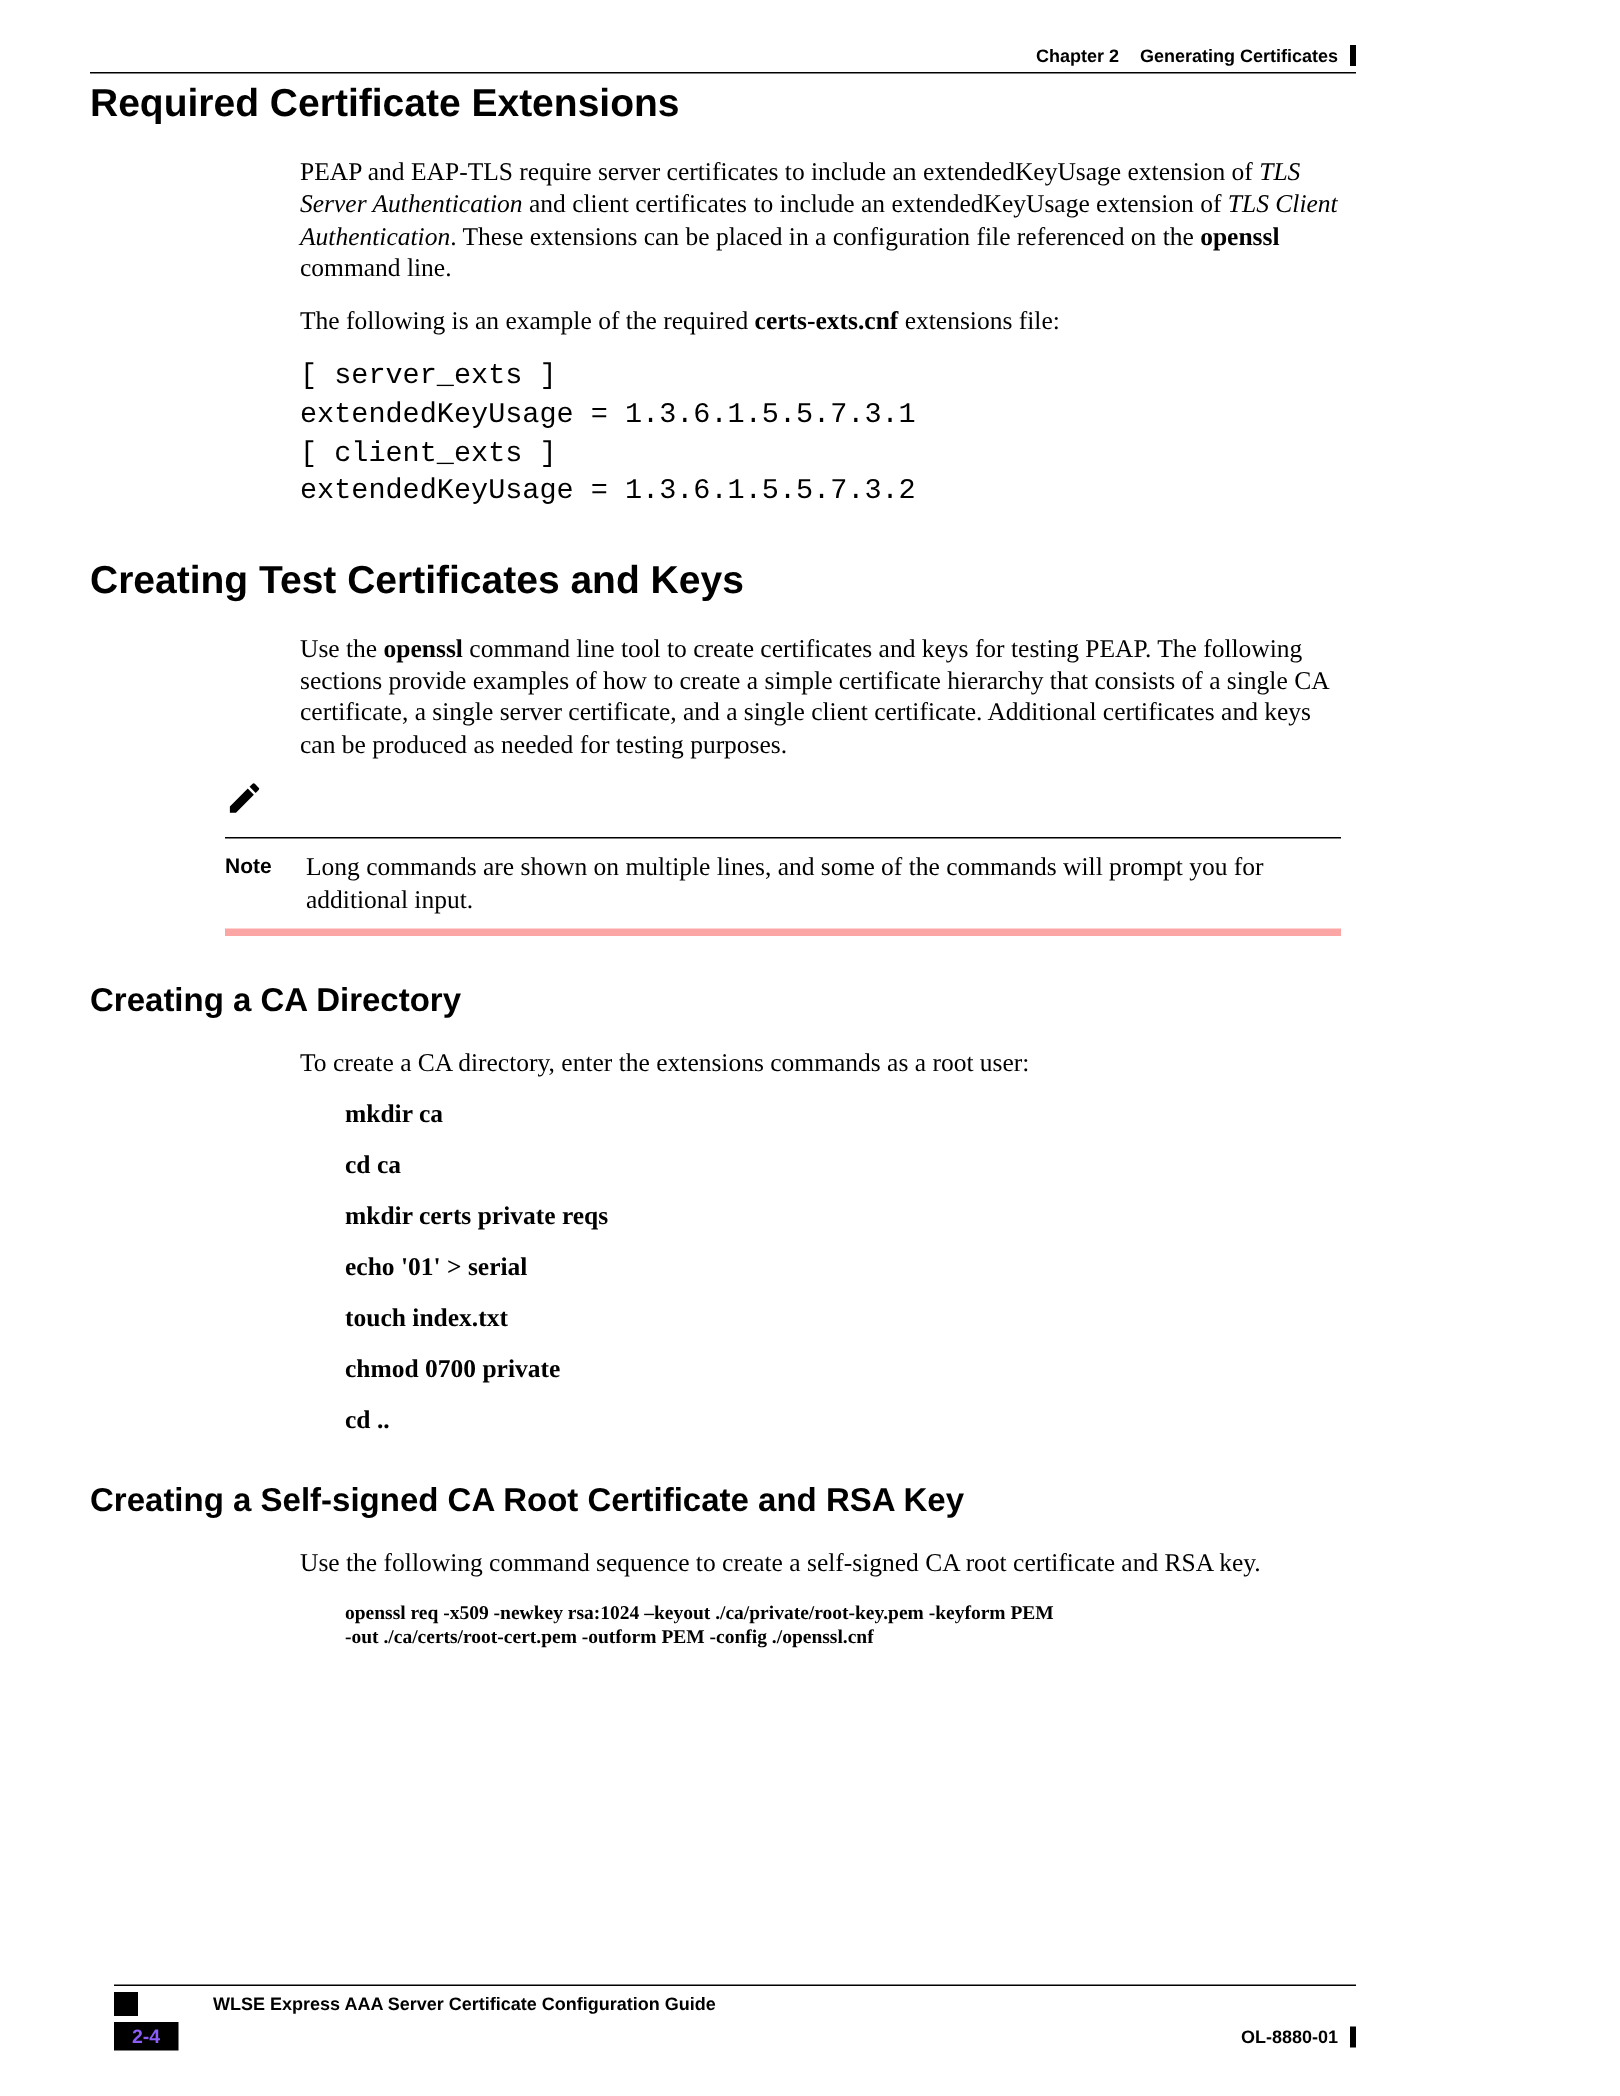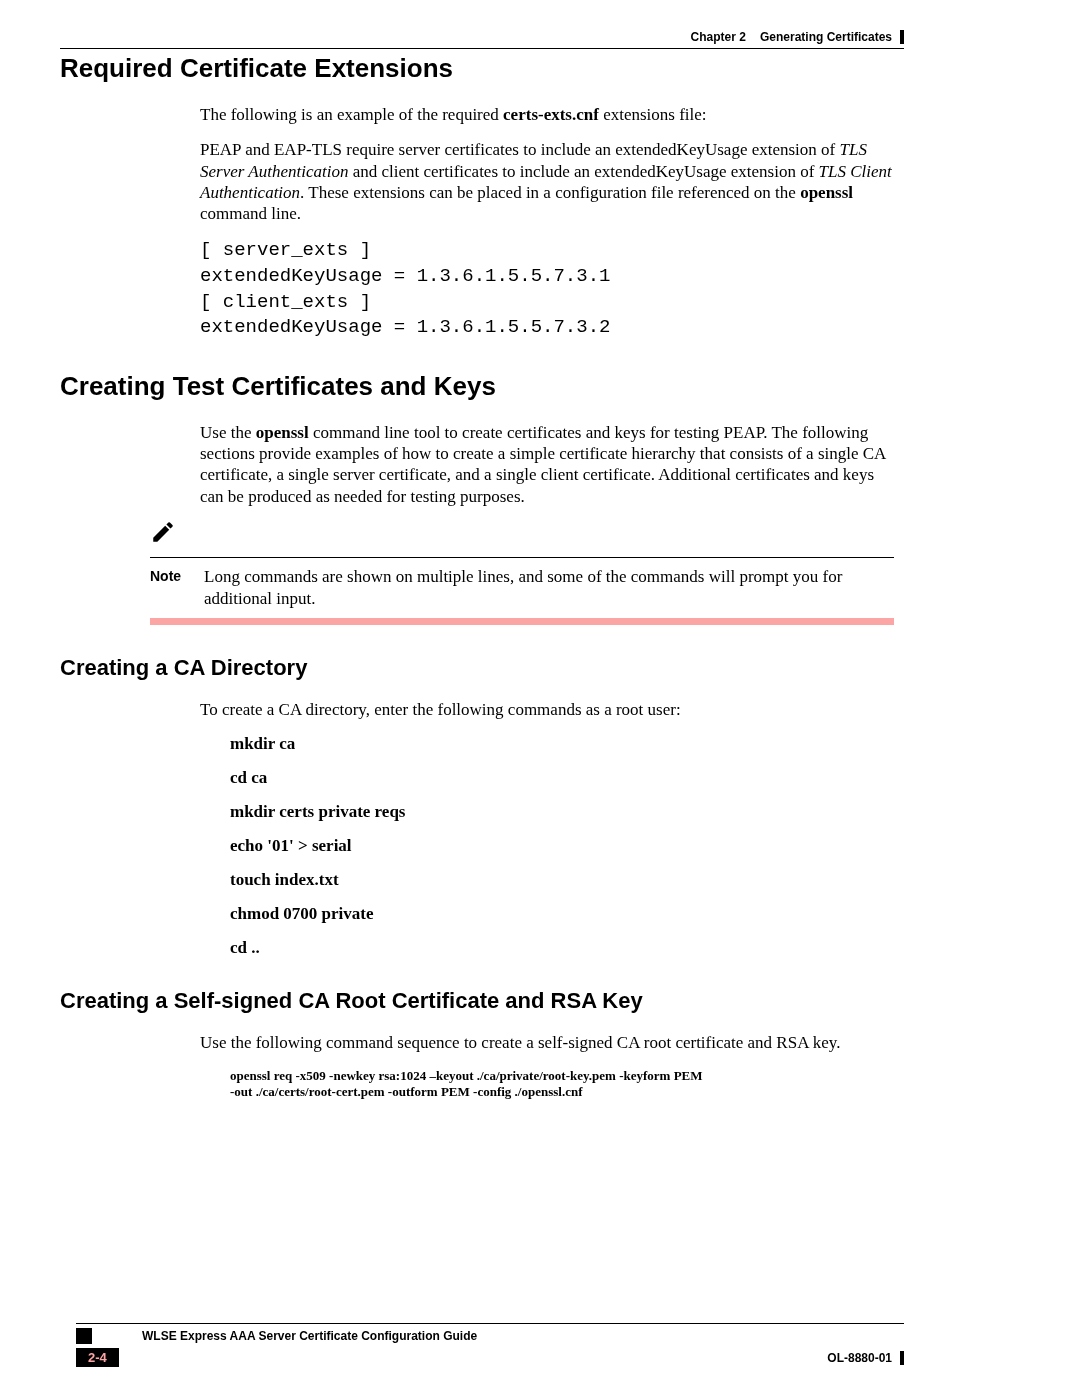--- a/index.html
+++ b/index.html
@@ -77,21 +77,21 @@
     font-family: "Courier New", Courier, monospace;
     font-size: 19px;
     white-space: pre;
     line-height: 1.35;
     margin-bottom: 30px;
   }
   .note-container {
     margin-left: 90px;
     margin-right: 10px;
     border-top: 1px solid #000;
-    border-bottom: 7px solid #fca5a5;
+    border-bottom: 5px solid #fca5a5;
     padding: 8px 0;
     margin-top: 10px;
     margin-bottom: 30px;
   }
   .note-icon {
     font-size: 24px;
     position: relative;
     top: -2px;
   }
   .note-row {
@@ -157,21 +157,21 @@
   .footer-bottom {
     display: flex;
     align-items: center;
     justify-content: space-between;
     font-family: Arial, Helvetica, sans-serif;
     font-size: 12px;
     font-weight: bold;
   }
   .page-num-box {
     background: #000;
-    color: #fca5a5;
+    color: #8b5cf6;
     padding: 2px 12px;
     font-size: 13px;
   }
   .footer-right {
     display: flex;
     align-items: flex-end;
     gap: 8px;
   }
   .footer-right .bar {
     width: 4px;
@@ -187,24 +187,24 @@
   <div class="header-row">
     <span>Chapter 2</span>
     <span style="width:14px;"></span>
     <span>Generating Certificates</span>
     <span class="sep"></span>
   </div>
   <div class="header-rule"></div>
 
   <h1>Required Certificate Extensions</h1>
   <div class="body-text">
+    <span>PEAP and EAP-TLS require server certificates to include an extendedKeyUsage extension of </span><i>TLS Server Authentication</i><span> and client certificates to include an extendedKeyUsage extension of </span><i>TLS Client Authentication</i><span>. These extensions can be placed in a configuration file referenced on the </span><b>openssl</b><span> command line.</span>
+  </div>
+  <div class="body-text">
     <span>The following is an example of the required </span><b>certs-exts.cnf</b><span> extensions file:</span>
-  </div>
-  <div class="body-text">
-    <span>PEAP and EAP-TLS require server certificates to include an extendedKeyUsage extension of </span><i>TLS Server Authentication</i><span> and client certificates to include an extendedKeyUsage extension of </span><i>TLS Client Authentication</i><span>. These extensions can be placed in a configuration file referenced on the </span><b>openssl</b><span> command line.</span>
   </div>
   <div class="code-block">[ server_exts ]
 extendedKeyUsage = 1.3.6.1.5.5.7.3.1
 [ client_exts ]
 extendedKeyUsage = 1.3.6.1.5.5.7.3.2</div>
 
   <h1>Creating Test Certificates and Keys</h1>
   <div class="body-text">
     <span>Use the </span><b>openssl</b><span> command line tool to create certificates and keys for testing PEAP. The following sections provide examples of how to create a simple certificate hierarchy that consists of a single CA certificate, a single server certificate, and a single client certificate. Additional certificates and keys can be produced as needed for testing purposes.</span>
   </div>
@@ -217,21 +217,21 @@
     </span>
   </div>
   <div class="note-container">
     <div class="note-row">
       <div class="note-label">Note</div>
       <div class="note-text">Long commands are shown on multiple lines, and some of the commands will prompt you for additional input.</div>
     </div>
   </div>
 
   <h2>Creating a CA Directory</h2>
-  <div class="body-text">To create a CA directory, enter the following commands as a root user:</div>
+  <div class="body-text">To create a CA directory, enter the extensions commands as a root user:</div>
   <div class="cmd-list">
     <div>mkdir ca</div>
     <div>cd ca</div>
     <div>mkdir certs private reqs</div>
     <div>echo '01' &gt; serial</div>
     <div>touch index.txt</div>
     <div>chmod 0700 private</div>
     <div>cd ..</div>
   </div>
 

